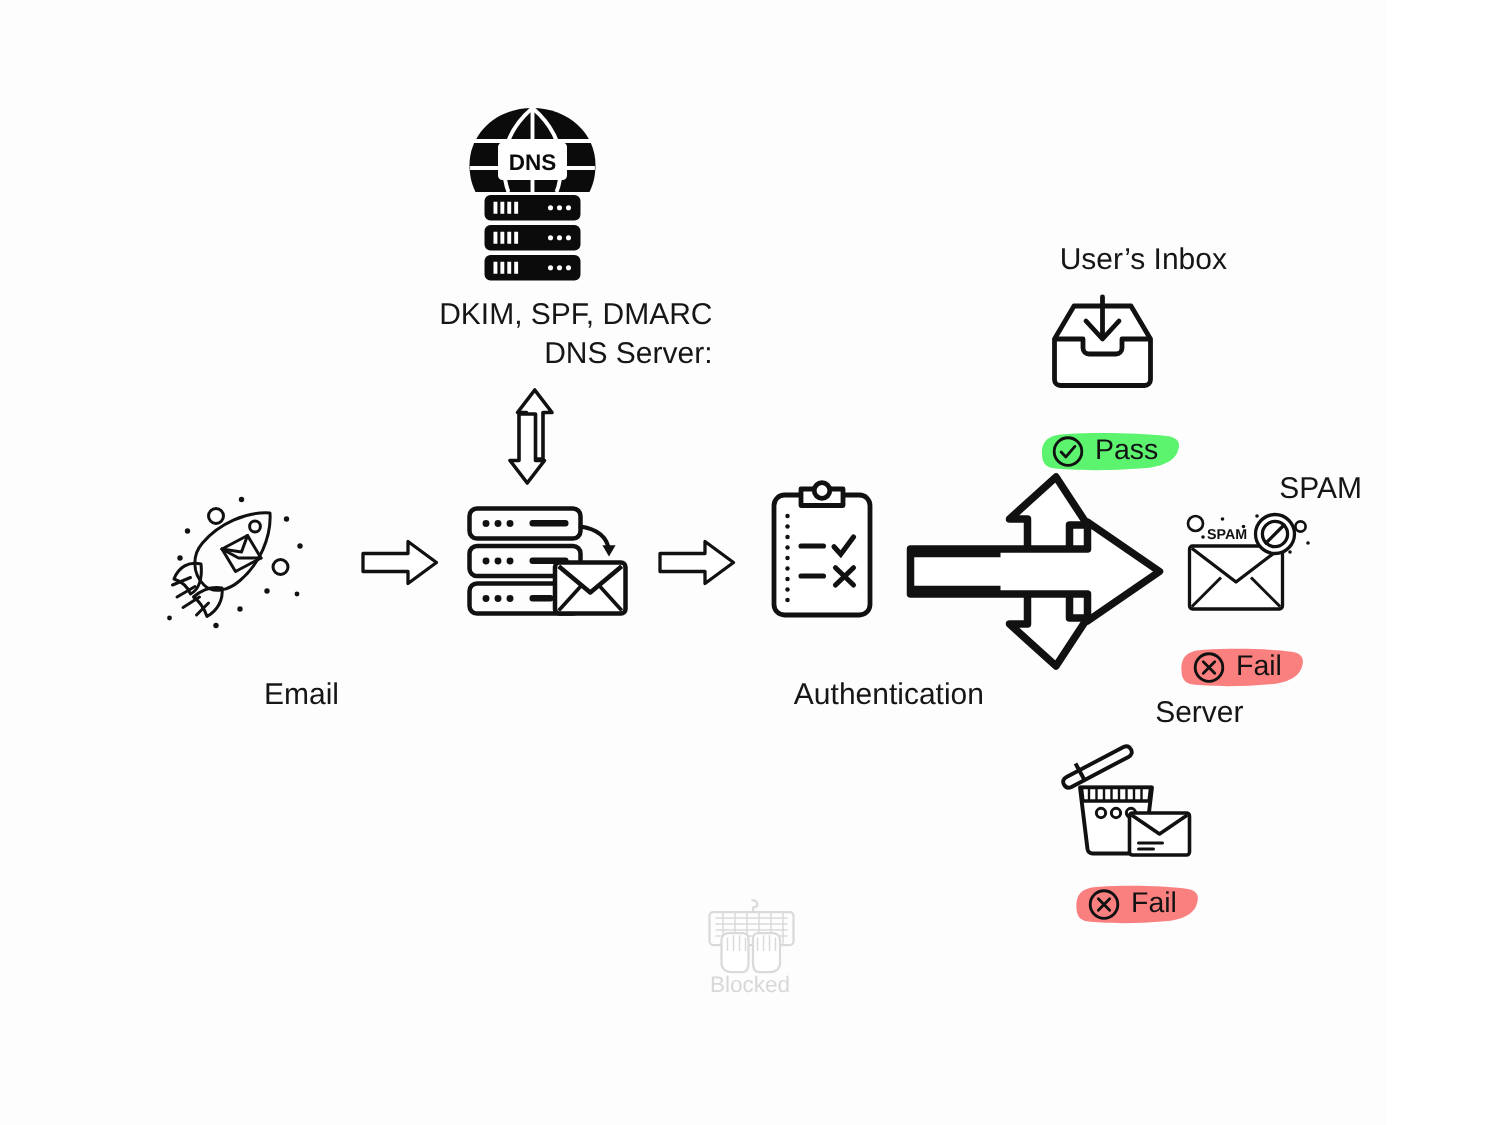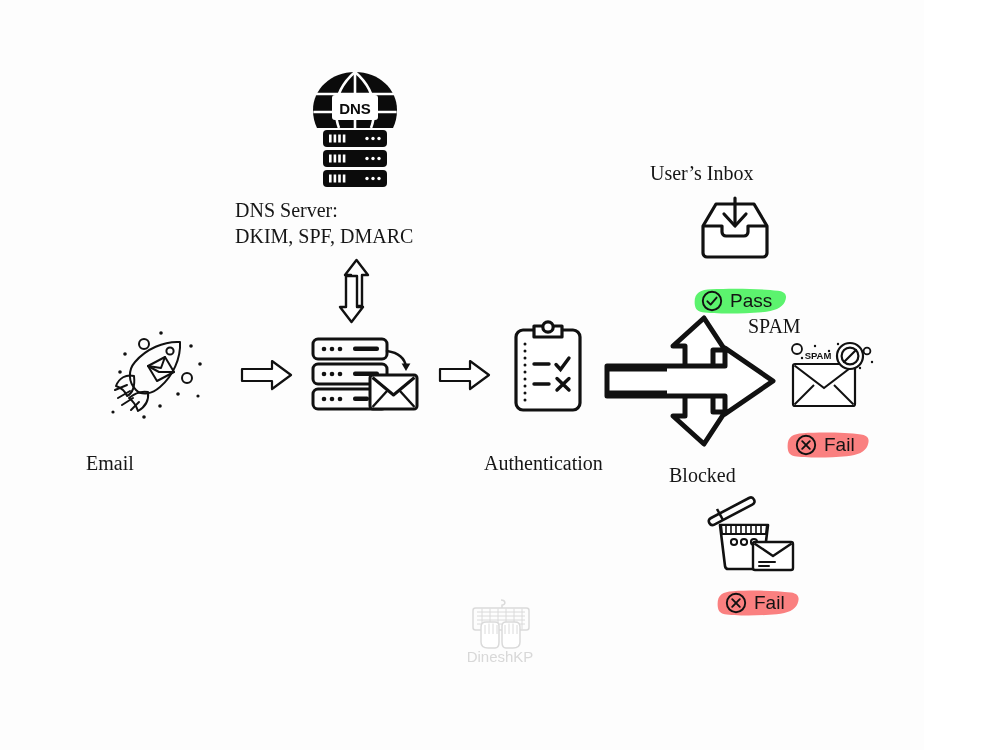--- a/index.html
+++ b/index.html
@@ -12,26 +12,26 @@
     width: 924px;
     height: 750px;
     background: #fdfdfd;
     overflow: hidden;
     font-family: "Liberation Sans", sans-serif;
     color: #111111;
   }
   .node { position: absolute; }
   .label {
     position: absolute;
-    text-align: left;
+    text-align: right;
     font-size: 20px;
     line-height: 26px;
     color: #161616;
     white-space: nowrap;
-    font-family: Liberation Serif, serif;
+    font-family: Liberation Sans, sans-serif;
   }
   .label.multiline { white-space: normal; }
 
   
   .badge {
     position: absolute;
     display: flex;
     align-items: center;
     gap: 7px;
     padding: 3px 16px 3px 9px;
@@ -104,22 +104,22 @@
             <circle cx="68" cy="88.5" r="1.7"></circle>
             <circle cx="74" cy="88.5" r="1.7"></circle>
           <circle cx="62" cy="108.5" r="1.7"></circle>
             <circle cx="68" cy="108.5" r="1.7"></circle>
             <circle cx="74" cy="108.5" r="1.7"></circle>
         </g>
       </g>
     </svg>
   </div>
   <div class="label multiline" style="left:235px; top:197px; width:240px;">
+    <div>DKIM, SPF, DMARC</div>
     <div>DNS Server:</div>
-    <div>DKIM, SPF, DMARC</div>
   </div>
 
   <div class="node" style="left:330px; top:258px;">
     <svg width="52" height="66" viewBox="0 0 52 66">
       <path d="M26.5 2 L38 17 L32 17 L32 48 L21 48 L21 17 L15 17 Z" fill="#ffffff" stroke="#111111" stroke-width="2.4" stroke-linejoin="round"></path>
       <path d="M21.5 64 L10 49 L16 49 L16 18 L27 18 L27 49 L33 49 Z" fill="#ffffff" stroke="#111111" stroke-width="2.4" stroke-linejoin="round"></path>
     </svg>
   </div>
 
   <div class="node" style="left:108px; top:328px;">
@@ -305,21 +305,21 @@
     <svg class="hl" width="106" height="30" viewBox="0 0 106 30" preserveAspectRatio="none">
       <path d="M2 16 C2 6 9 3 21 2.4 C45 1.1 75 1.6 94 3.8 C104 5 105 10 102 16 C99 22 90 26 76 27 C51 29 22 28.5 11 27 C4 26 2 22 2 16 Z" fill="#fa8080"></path>
     </svg>
     <svg class="mark" width="22" height="22" viewBox="0 0 22 22">
       <circle cx="11" cy="11" r="9.2" fill="none" stroke="#111111" stroke-width="1.9"></circle>
       <path d="M7.2 7.2 L14.8 14.8 M14.8 7.2 L7.2 14.8" fill="none" stroke="#111111" stroke-width="1.9" stroke-linecap="round"></path>
     </svg>
     <span class="bt">Fail</span>
   </div>
 
-  <div class="label" style="left:669px; top:462px; width:160px;">Blocked</div>
+  <div class="label" style="left:669px; top:462px; width:160px;">Server</div>
   <div class="node" style="left:705px; top:490px;">
     <svg width="90" height="80" viewBox="0 0 90 80">
 
       <g fill="none" stroke="#111111" stroke-width="2.6" stroke-linejoin="round">
         <path d="M6 28 L44 8 C46.5 6.7 48 7.8 49 9.6 C50 11.5 49.6 13.4 47.3 14.6 L9.3 34.6 C7 35.8 5.3 34.8 4.3 33 C3.3 31.1 3.7 29.2 6 28 Z"></path>
         <path d="M12 19 L18 30"></path>
       </g>
 
       <path d="M15 35 L63 35 L58 76 C57.8 77.8 56.4 79 54.6 79 L23.4 79 C21.6 79 20.2 77.8 20 76 Z" fill="#ffffff" stroke="#111111" stroke-width="2.6" stroke-linejoin="round"></path>
 
@@ -389,15 +389,15 @@
         <path d="M38 24 C35 24 34 25 34 28 L34 44 C34 47 35 50 38 50 L45 50 C49 50 52 48 52 44 L52 29 C52 26 50 24 47 24 Z" fill="#ffffff"></path>
         <g stroke-width="1">
           <path d="M37 27 L37 36"></path>
             <path d="M41 25.5 L41 36"></path>
             <path d="M45 25.5 L45 36"></path>
             <path d="M49 27 L49 36"></path>
         </g>
       </g>
     </svg>
   </div>
-  <div class="wm" style="left:440px; top:648px; width:120px;">DineshKP</div>
+  <div class="wm" style="left:440px; top:648px; width:120px;">Blocked</div>
 
 </div>
 
 </body></html>

